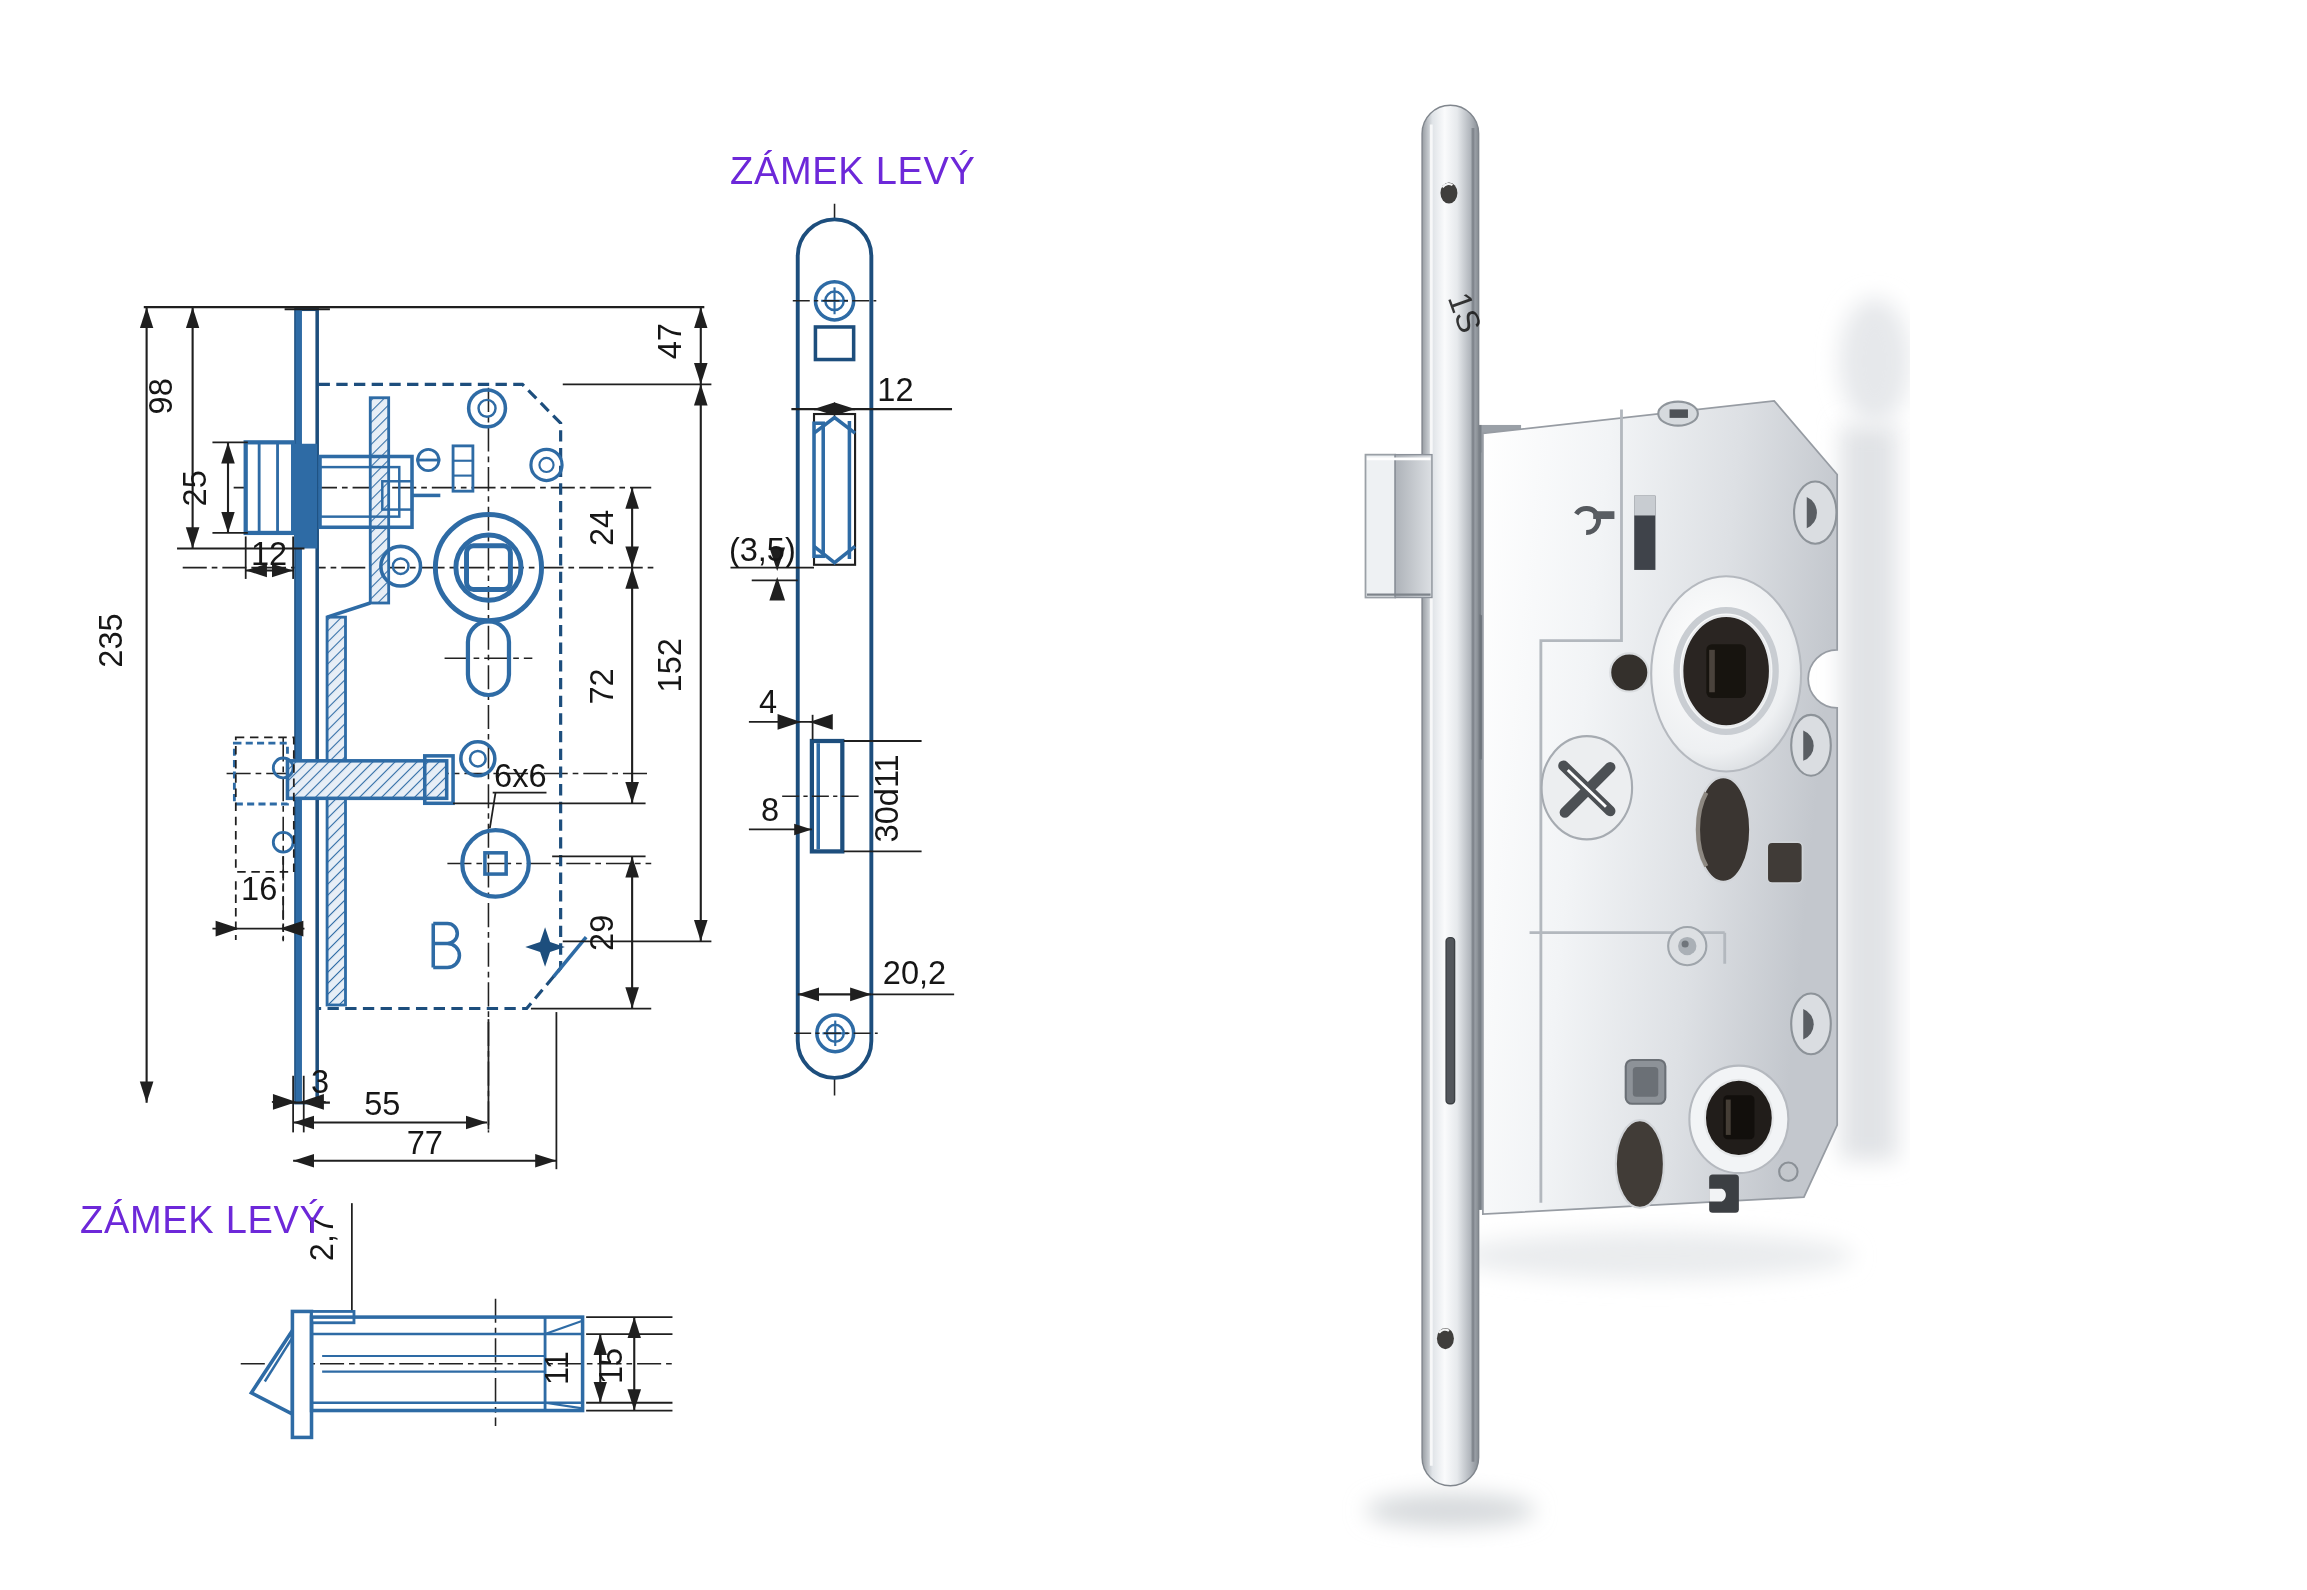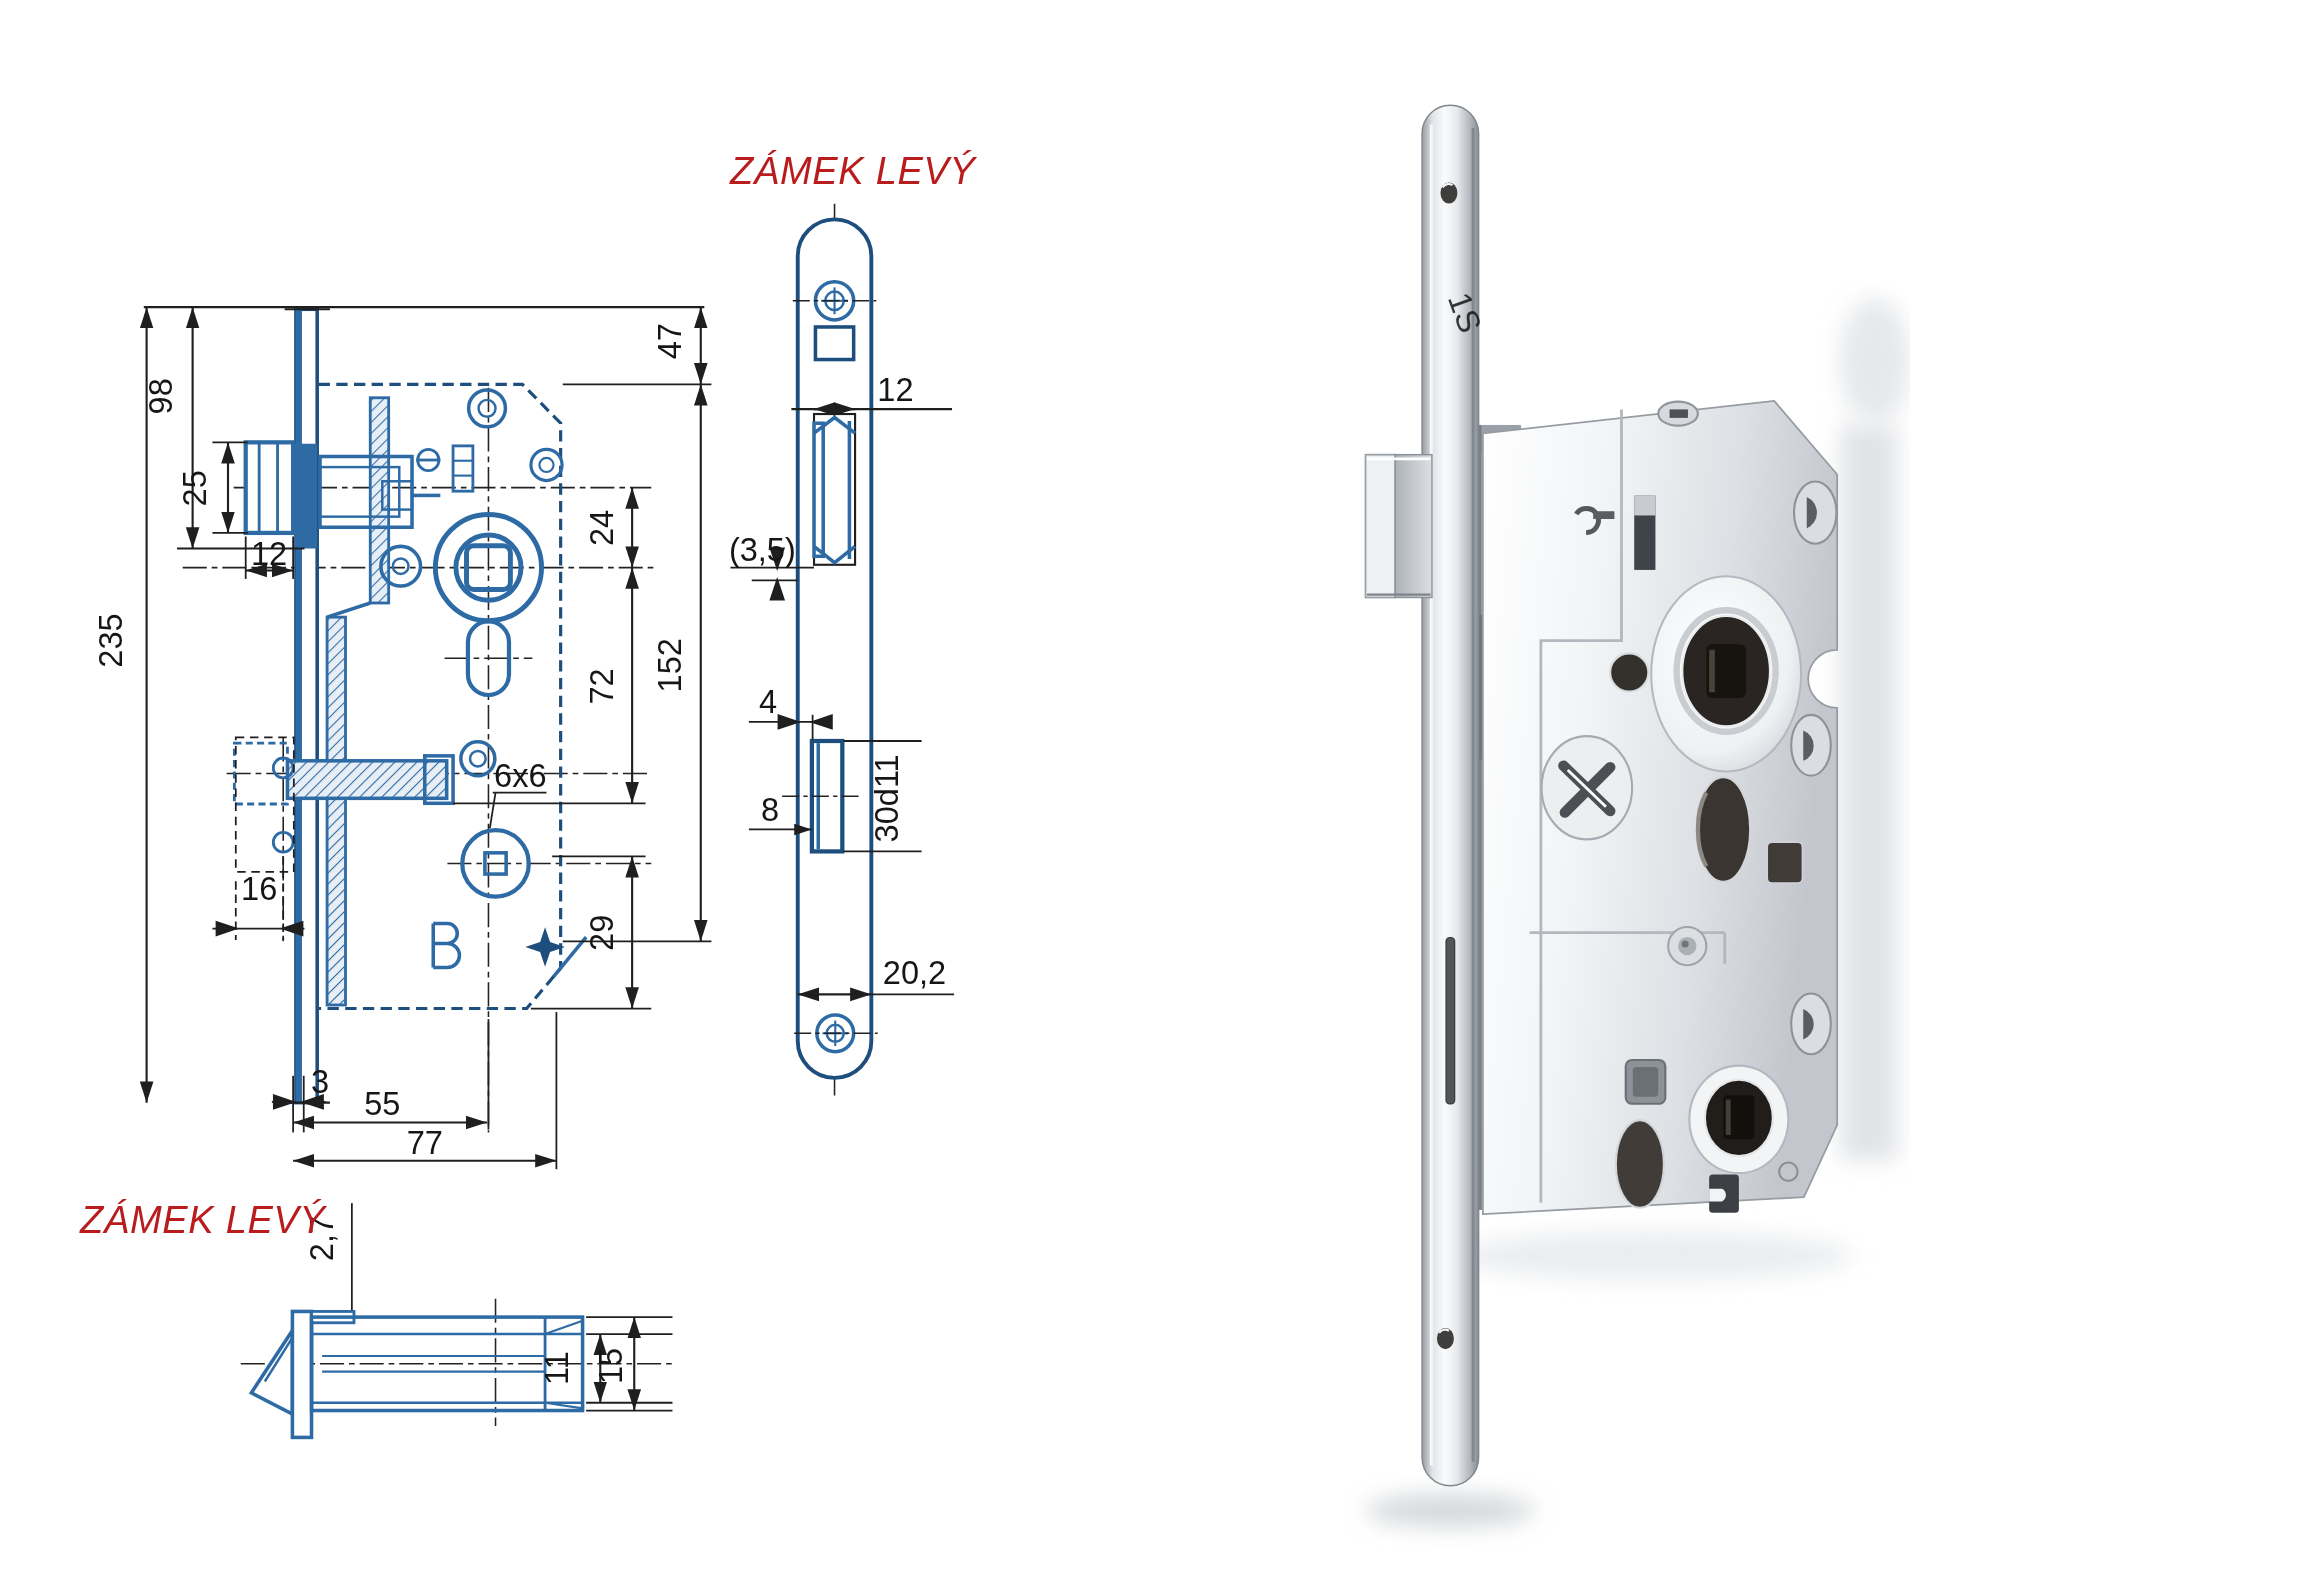--- a/index.html
+++ b/index.html
@@ -1,18 +1,18 @@
 <!DOCTYPE html>
 <html style="font-size:11.3px"><head>
 <meta charset="utf-8">
 <style>
   html,body{margin:0;padding:0;background:#ffffff;}
   .canvas{position:relative;width:2307px;height:1591px;background:#ffffff;overflow:hidden;
           font-family:"Liberation Sans", sans-serif;}
-  .title{position:absolute;font-size:38px;color:#b91c1c;letter-spacing:0.7px;white-space:nowrap;font-style:italic;}
+  .title{position:absolute;font-size:38px;color:#6d28d9;letter-spacing:0.7px;white-space:nowrap;}
   #title-top{left:730px;top:150px;}
   #title-bottom{left:80px;top:1199px;}
   svg{position:absolute;top:0;}
   #drawing-svg{left:0;}
   #photo-svg{left:1316px;}
   svg text{font-family:"Liberation Sans", sans-serif;font-size:46px;fill:#161616;}
 </style>
 </head>
 <body>
 

